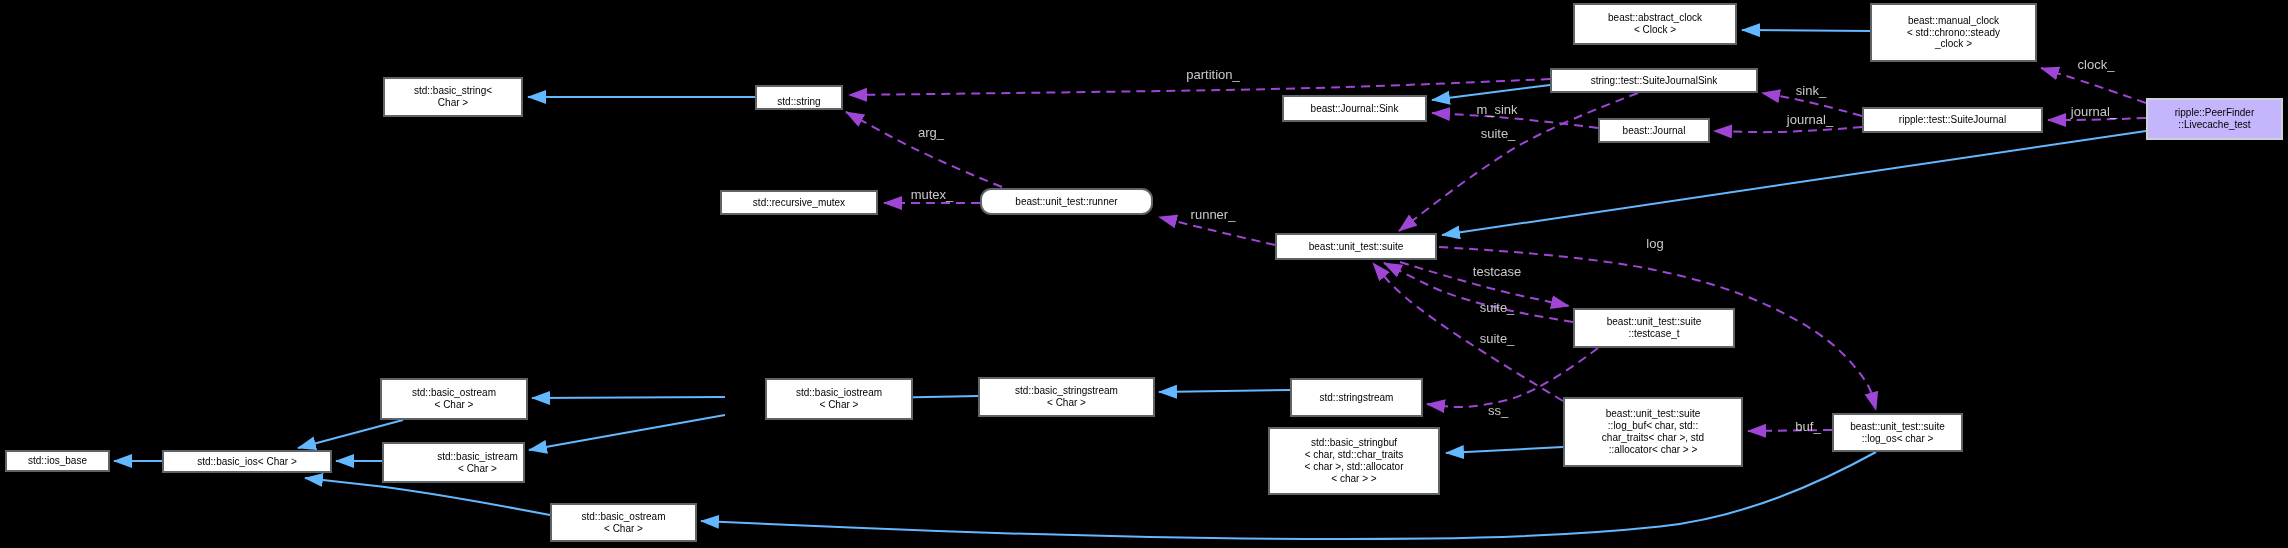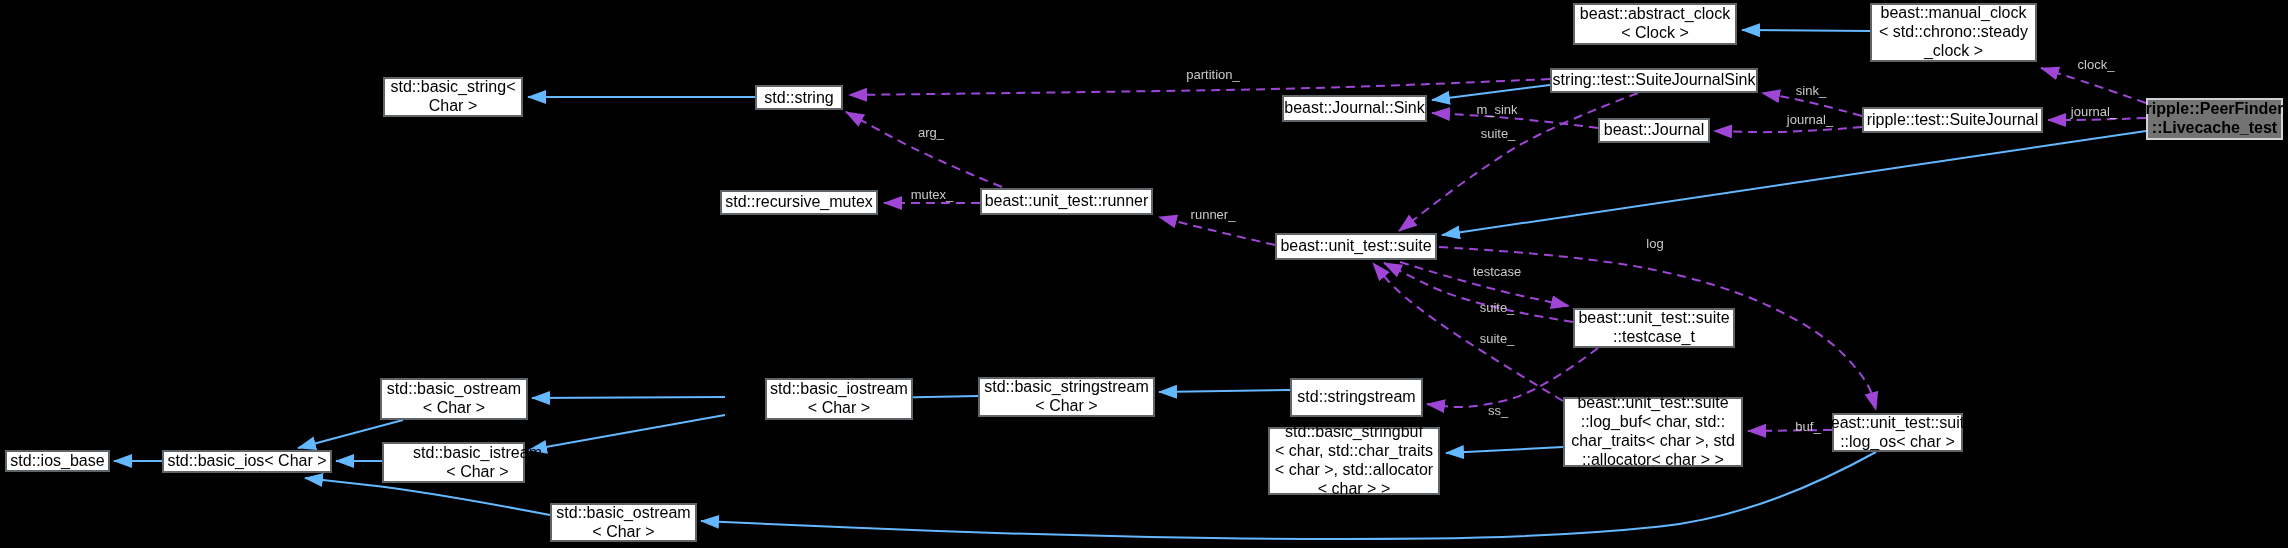--- a/index.html
+++ b/index.html
@@ -2,23 +2,23 @@
 <html><head>
 <meta charset="utf-8">
 <style>
   html,body{margin:0;padding:0;background:#000;}
   #stage{position:relative;width:2288px;height:548px;background:#000;overflow:hidden;
          font-family:"Liberation Sans",sans-serif;}
   #edges{position:absolute;left:0;top:0;width:2288px;height:548px;}
   path.inheritance{stroke:#63b8ff;stroke-width:2;fill:none;}
   path.usage{stroke:#a046d7;stroke-width:2;fill:none;stroke-dasharray:9 6;}
   .node{position:absolute;box-sizing:border-box;background:#ffffff;border:2px solid #5f6468;
-        color:#000;font-size:16px;line-height:1.18;display:flex;flex-direction:column;
+        color:#000;font-size:10px;line-height:1.18;display:flex;flex-direction:column;
         align-items:center;justify-content:center;text-align:center;white-space:nowrap;}
-  .node.current{background:#737373;border-color:#ced2d6;font-weight:bold;}
+  .node.current{background:#c4b5fd;border-color:#ced2d6;}
   .edge-label{position:absolute;transform:translate(-50%,-50%);color:#c9c9c9;
               font-size:13px;white-space:nowrap;}
 </style>
 </head>
 <body>
 
 <div id="stage">
   <svg id="edges" viewBox="0 0 2288 548">
     <defs>
       <marker id="arrow-blue" markerUnits="userSpaceOnUse" markerWidth="20" markerHeight="16" refX="18" refY="7" orient="auto">
@@ -78,21 +78,21 @@
     <div class="node" style="left: 383px; top: 77px; width: 140px; height: 40px;">
       <div class="ln">std::basic_string&lt;</div>
       <div class="ln">Char &gt;</div>
     </div>
     <div class="node" style="left: 755px; top: 85px; width: 88px; height: 25px; justify-content: flex-end;">
       <div class="ln">std::string</div>
     </div>
     <div class="node" style="left: 720px; top: 190px; width: 158px; height: 25px;">
       <div class="ln">std::recursive_mutex</div>
     </div>
-    <div class="node" style="left: 980px; top: 188px; width: 173px; height: 27px;">
+    <div class="node" style="left: 980px; top: 188px; width: 173px; height: 27px; border-radius: 11px;">
       <div class="ln">beast::unit_test::runner</div>
     </div>
     <div class="node" style="left: 1275px; top: 233px; width: 162px; height: 27px;">
       <div class="ln">beast::unit_test::suite</div>
     </div>
     <div class="node" style="left: 1282px; top: 95px; width: 145px; height: 27px;">
       <div class="ln">beast::Journal::Sink</div>
     </div>
     <div class="node" style="left: 1550px; top: 68px; width: 208px; height: 25px;">
       <div class="ln">string::test::SuiteJournalSink</div>

